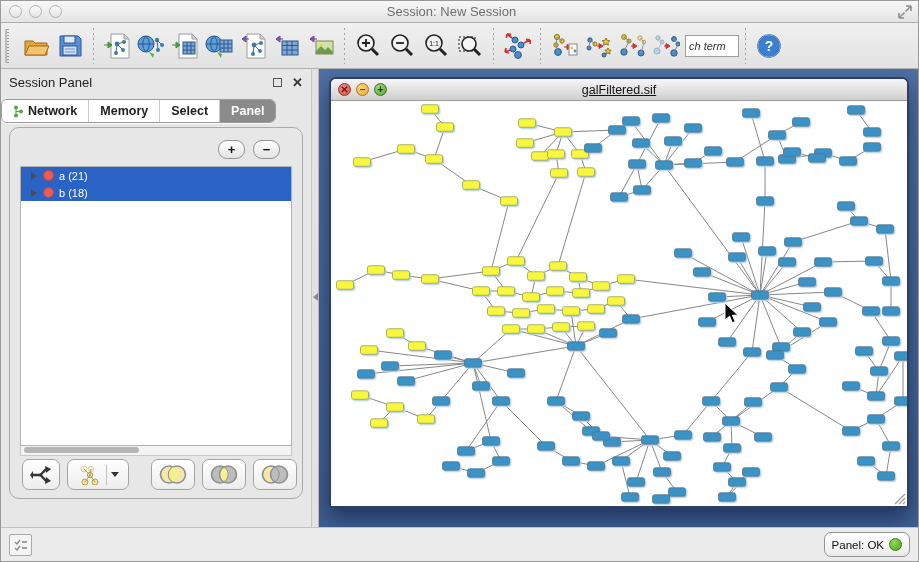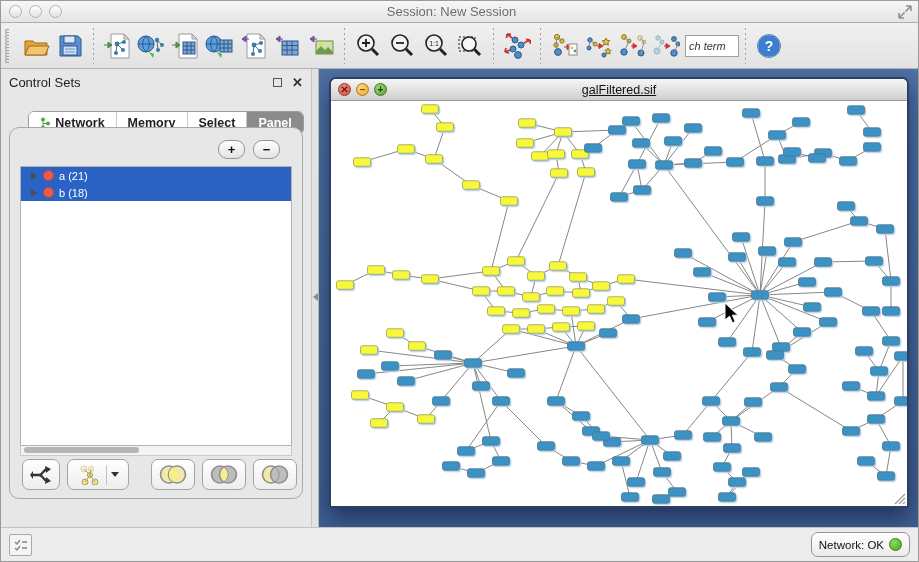--- a/index.html
+++ b/index.html
@@ -29,21 +29,21 @@
   .tbtn svg{width:28px;height:28px;}
   .search-box{width:54px;height:22px;border:1px solid #9e9e9e;background:#fff;
     font-size:11px;font-style:italic;color:#333;padding:2px 3px;margin-left:2px;}
   
   .main{position:absolute;left:0;top:68px;width:919px;height:460px;display:flex;}
   .cpanel{width:310px;height:100%;background:#e7e7e7;position:relative;}
   .cp-header{height:26px;display:flex;align-items:center;padding:0 8px;}
   .cp-title{font-size:13px;color:#222;flex:1;}
   .cp-min{width:9px;height:9px;border:1.5px solid #555;margin-right:10px;cursor:pointer;}
   .cp-close{font-size:13px;font-weight:bold;color:#333;cursor:pointer;line-height:1;}
-  .tabrow{display:flex;justify-content:center;margin-top:16px;padding-left:20px;}
+  .tabrow{display:flex;margin-top:4px;}
   .tabs{display:flex;border:1px solid #9c9c9c;border-radius:6px;overflow:hidden;
     background:#fff;height:24px;box-shadow:0 1px 0 rgba(255,255,255,.7);}
   .tab{display:flex;align-items:center;gap:4px;padding:0 11px;font-size:12.5px;
     font-weight:bold;color:#222;border-right:1px solid #c9c9c9;cursor:pointer;background:#fff;}
   .tab:last-child{border-right:none;}
   .tab.active{background:#8b8b8b;color:#fff;}
   .sets-box{position:absolute;left:8px;right:8px;top:58px;bottom:30px;
     border:1px solid #a9a9a9;border-radius:10px;background:#e7e7e7;}
   .pm-row{position:absolute;right:22px;top:12px;display:flex;gap:8px;}
   .pmbtn{width:27px;height:19px;border:1px solid #949494;border-radius:9px;
@@ -309,21 +309,21 @@
         <circle cx="14" cy="14" r="11" fill="none" stroke="#9cc2ea" stroke-width="1" opacity=".8"></circle>
         <text x="14" y="19" font-size="14" font-weight="bold" text-anchor="middle" fill="#fff" font-family="Liberation Sans">?</text>
       </svg>
     </button>
   </div>
 
   <div class="main">
 
     <div class="cpanel">
       <div class="cp-header">
-        <span class="cp-title">Control Sets</span>
+        <span class="cp-title">Session Panel</span>
         <span class="cp-min"></span>
         <span class="cp-close">✕</span>
       </div>
       <div class="tabrow">
         <div class="tabs">
           <div class="tab">
             <svg width="11" height="13" viewBox="0 0 11 13">
               <circle cx="3" cy="2.5" r="2" fill="#4faa3c"></circle>
               <circle cx="8" cy="6.5" r="2" fill="#4faa3c"></circle>
               <circle cx="3" cy="10.5" r="2" fill="#4faa3c"></circle>
@@ -787,17 +787,17 @@
   <div class="statusbar">
     <button class="chk-btn">
       <svg width="14" height="14" viewBox="0 0 14 14">
         <path d="M1 4 l2 2 3 -4" stroke="#8a8a8a" stroke-width="1.4" fill="none"></path>
         <path d="M8 4 h5" stroke="#8a8a8a" stroke-width="1.6"></path>
         <path d="M1 10 l2 2 3 -4" stroke="#8a8a8a" stroke-width="1.4" fill="none"></path>
         <path d="M8 10 h5" stroke="#8a8a8a" stroke-width="1.6"></path>
       </svg>
     </button>
     <div class="mem-pill">
-      <span>Network: OK</span>
+      <span>Panel: OK</span>
       <span class="mem-dot"></span>
     </div>
   </div>
 </div>
 
 </body></html>

